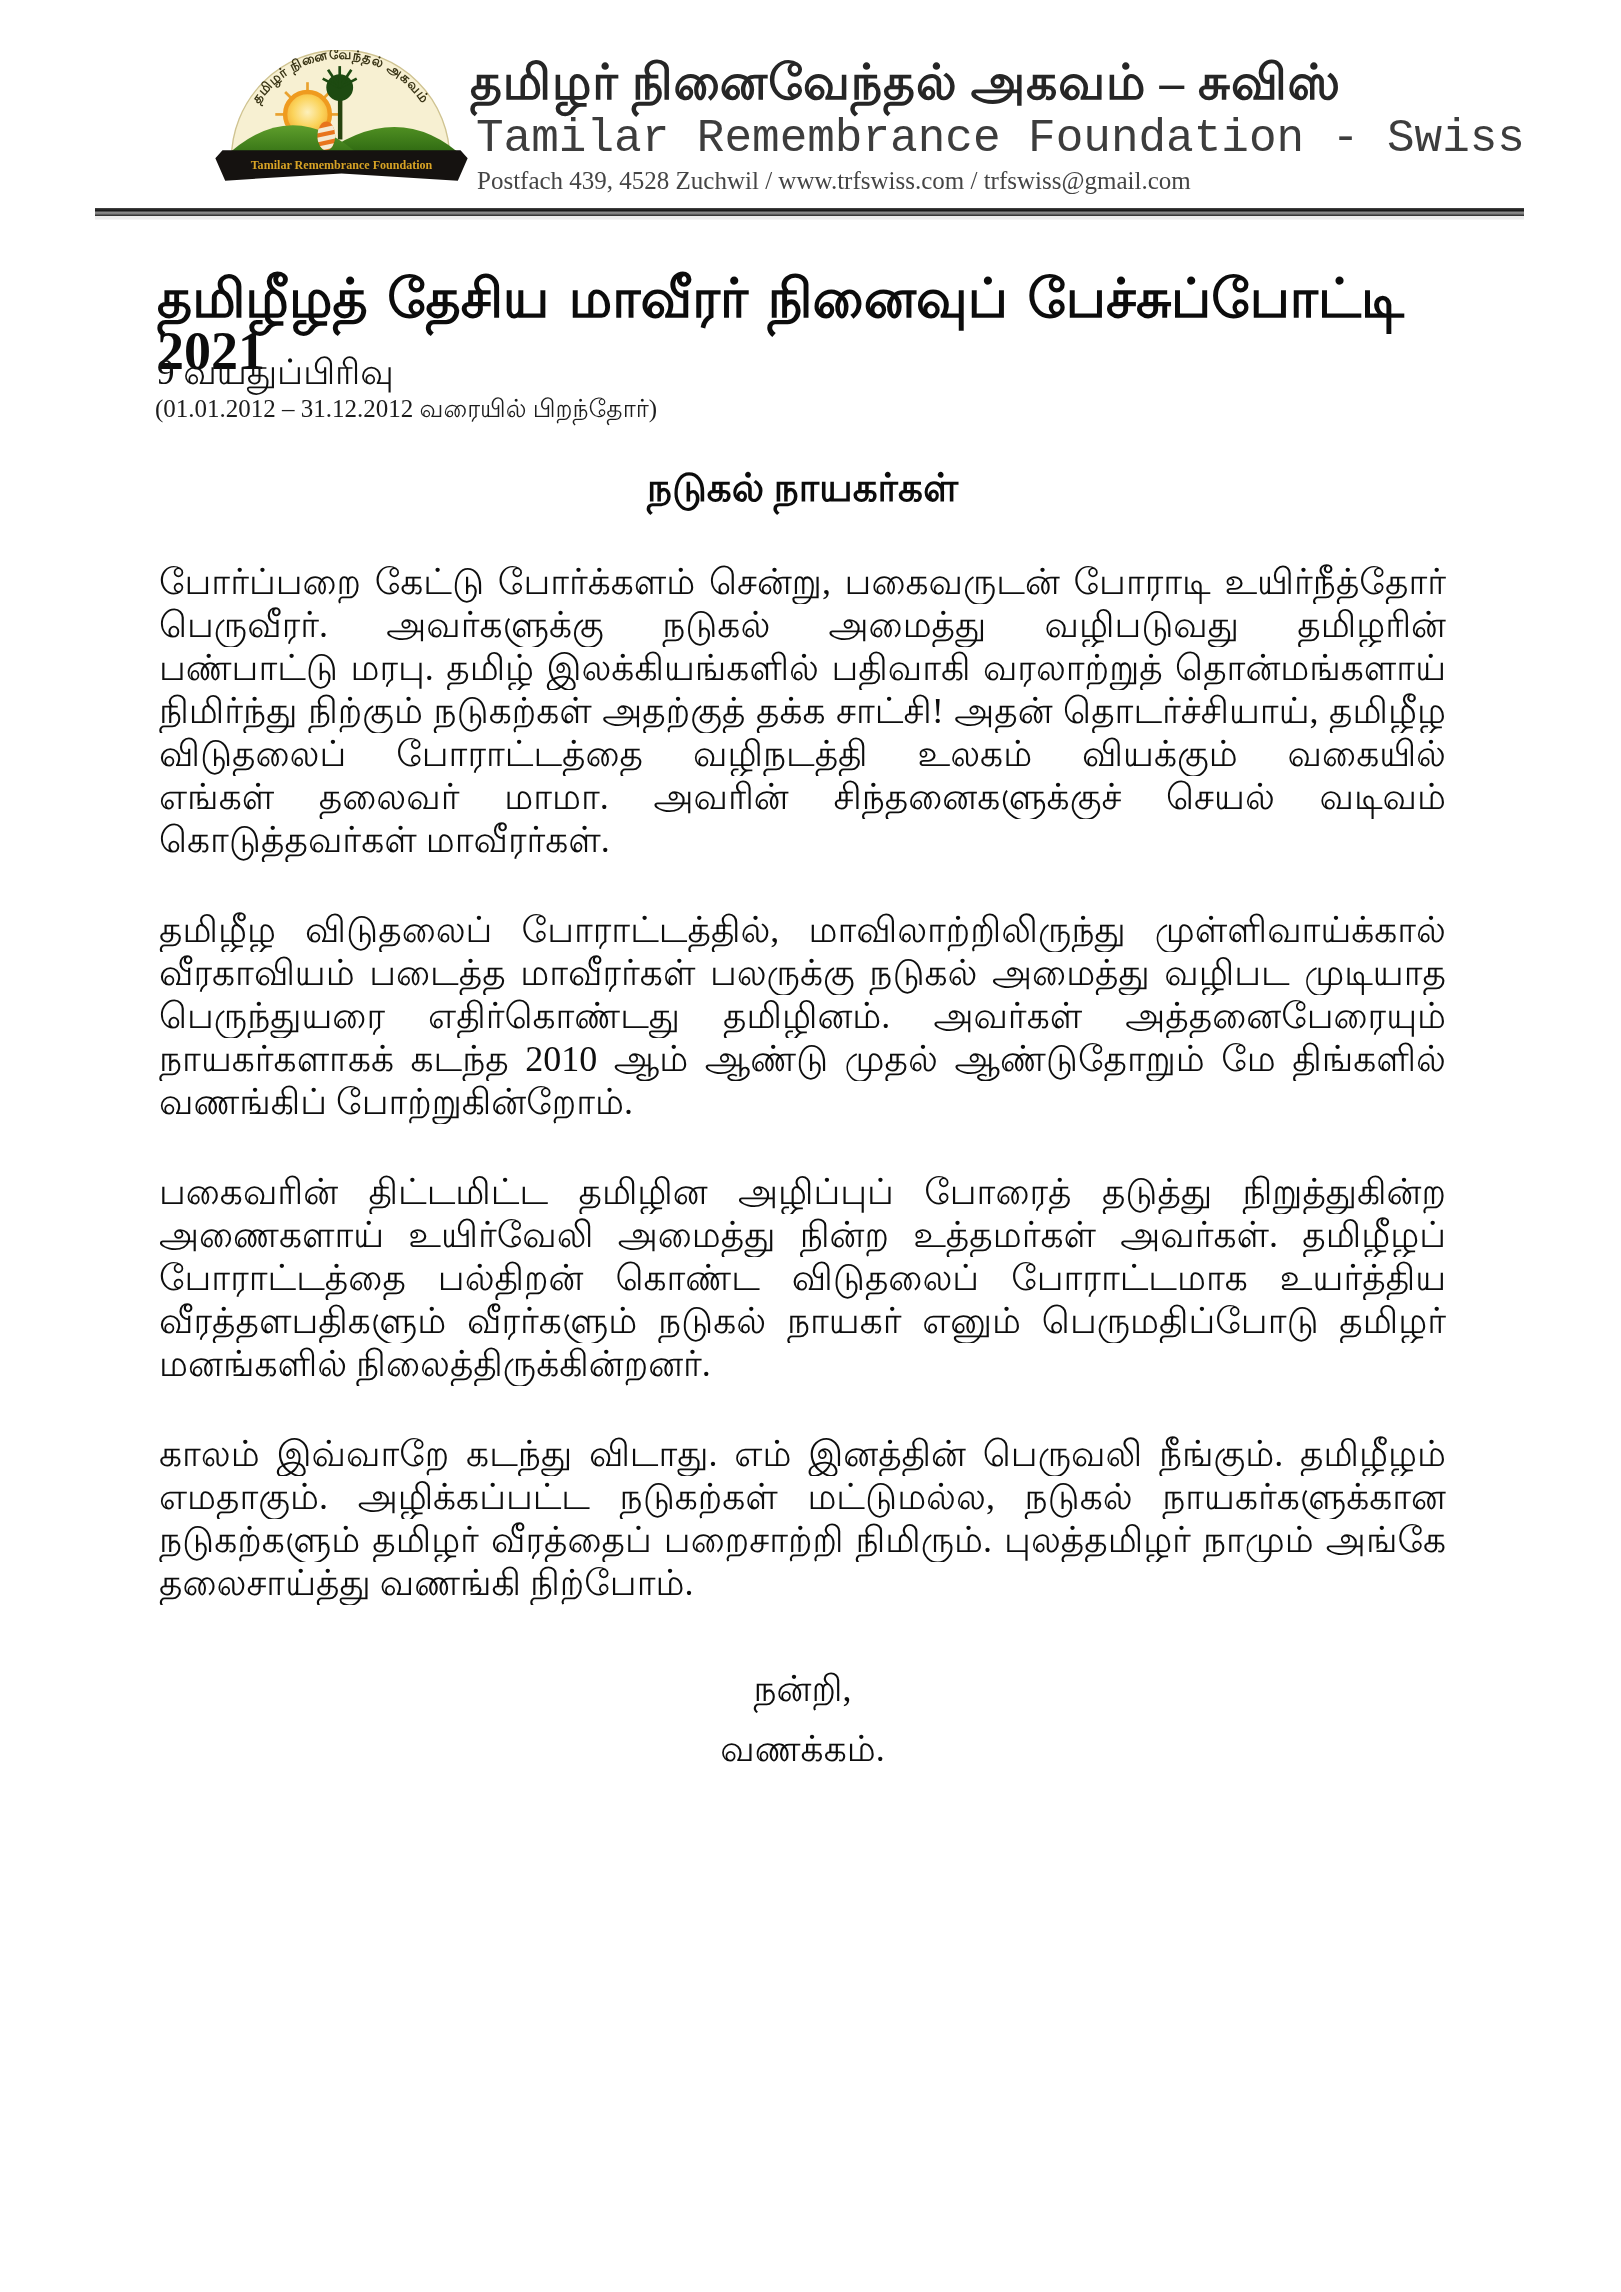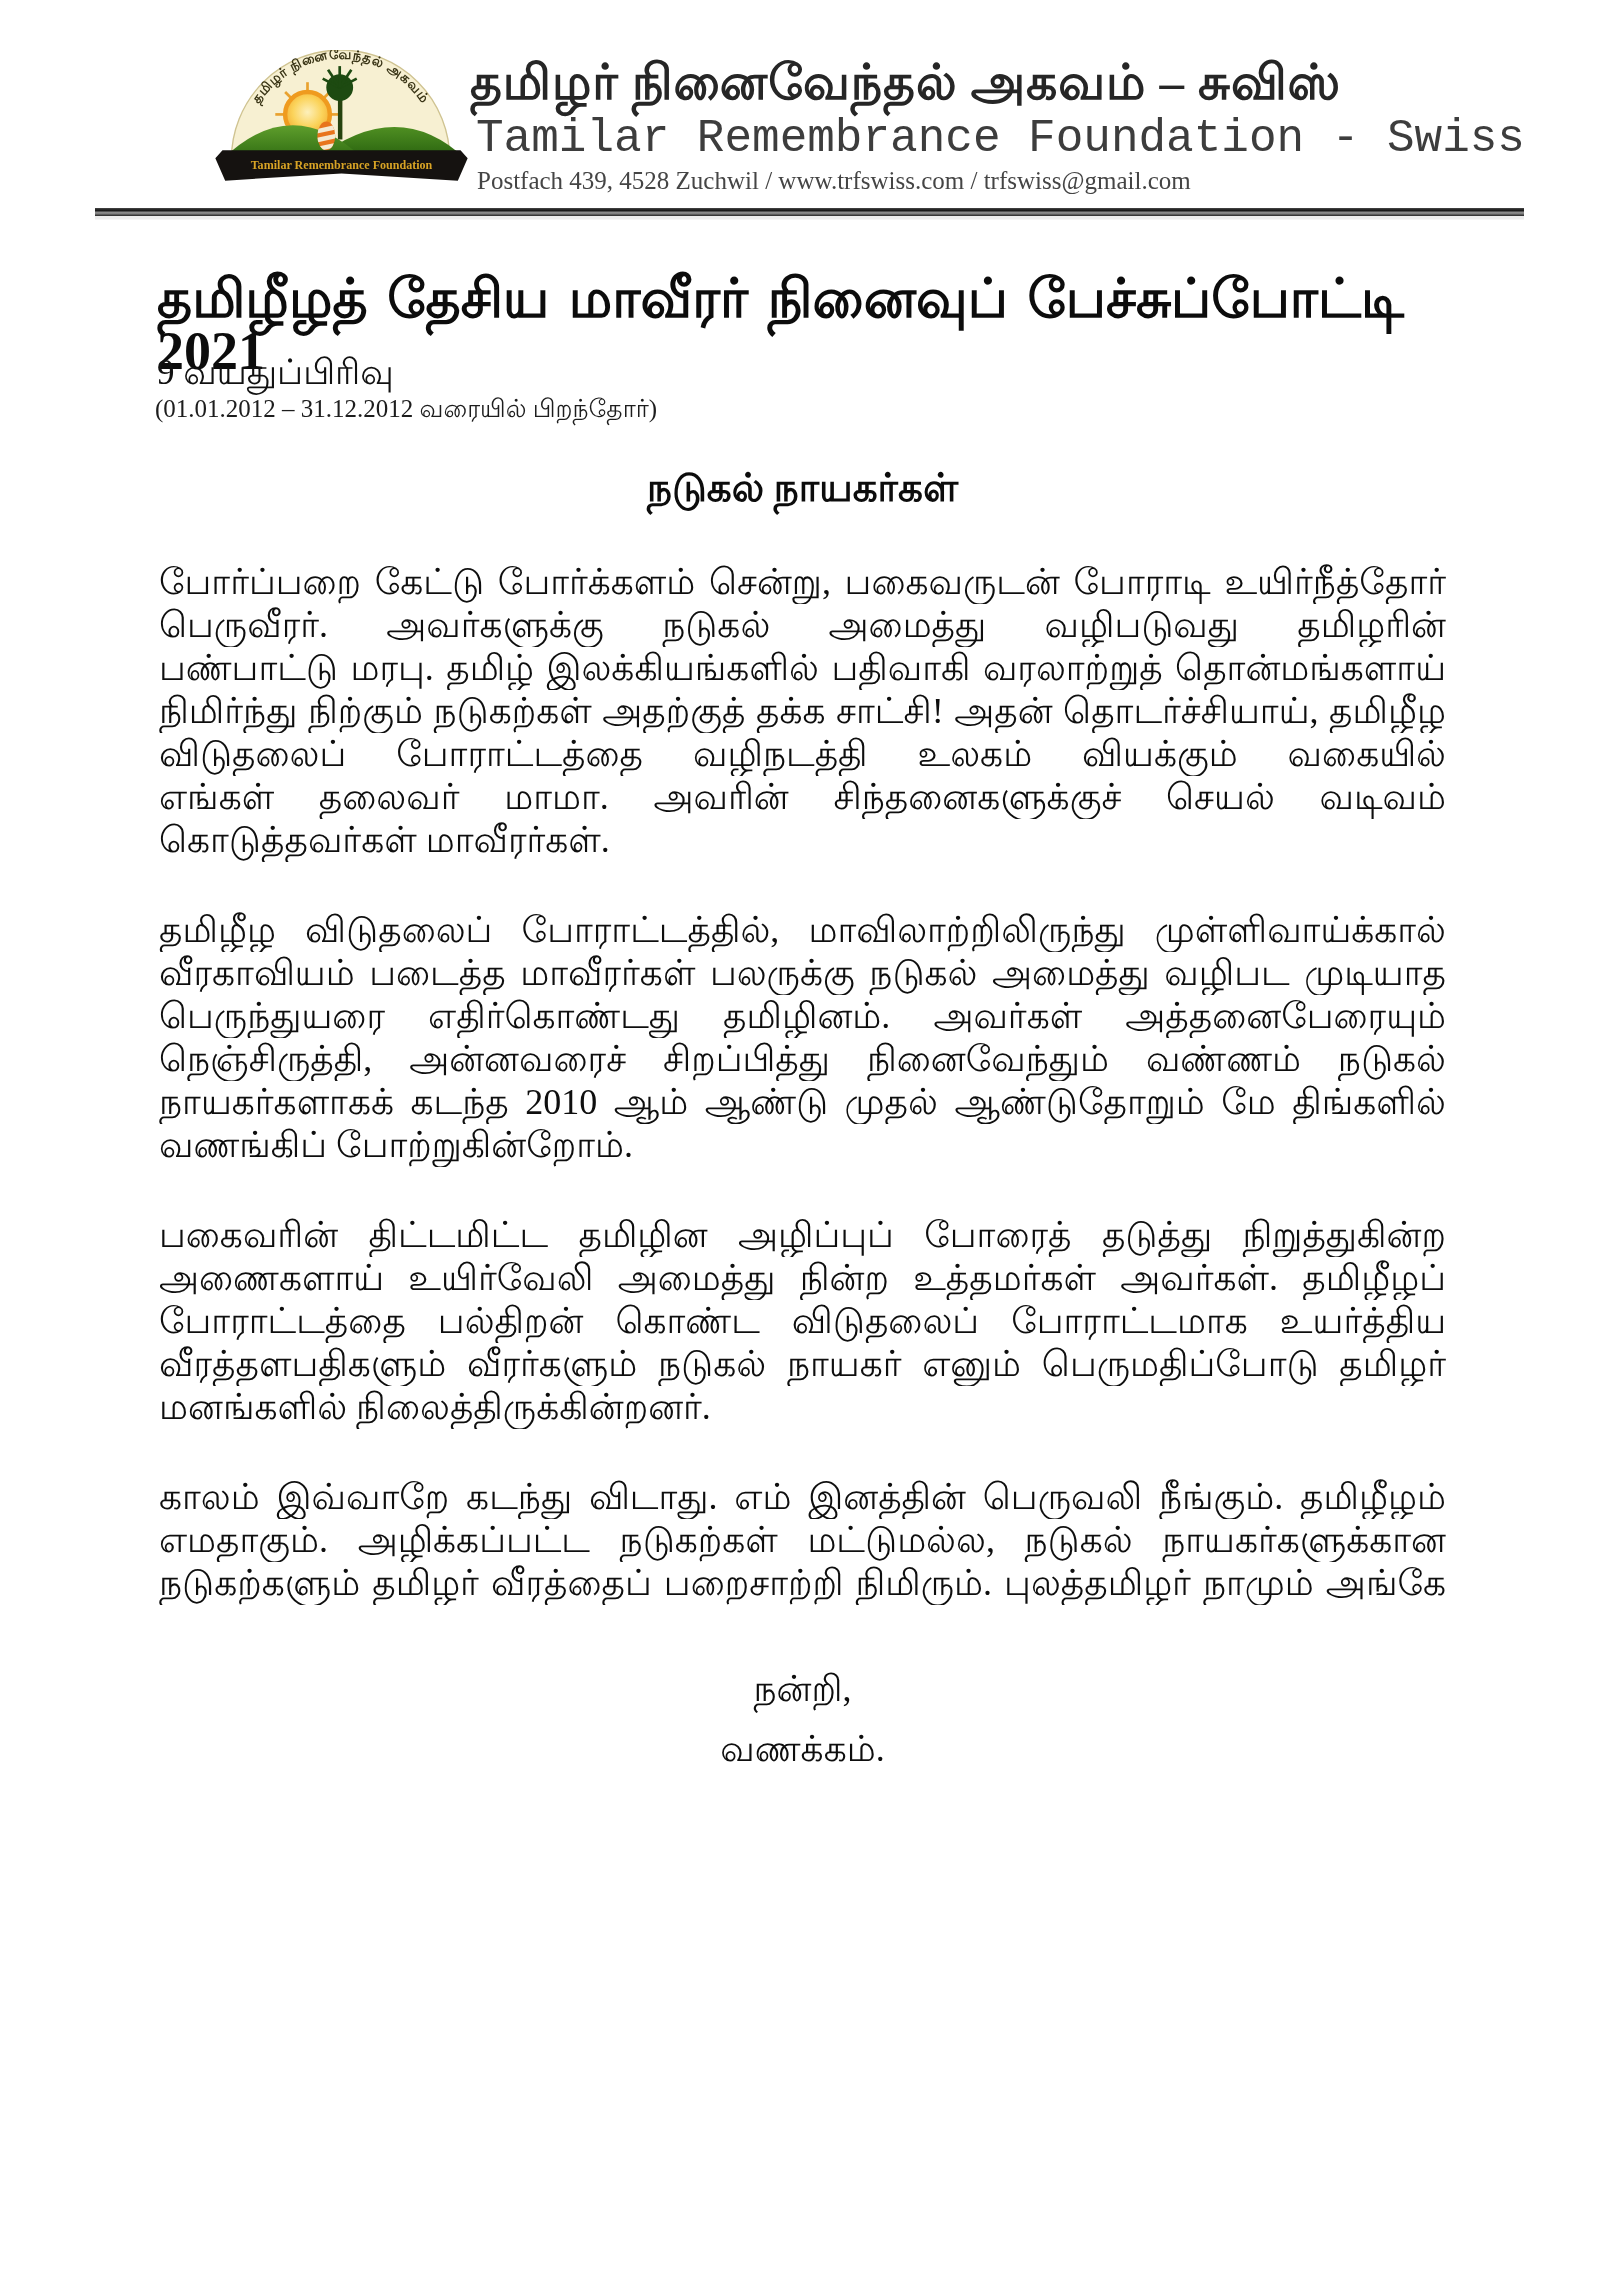--- a/index.html
+++ b/index.html
@@ -148,35 +148,35 @@
         <div class="line">பண்பாட்டு மரபு. தமிழ் இலக்கியங்களில் பதிவாகி வரலாற்றுத் தொன்மங்களாய்</div>
         <div class="line">நிமிர்ந்து நிற்கும் நடுகற்கள் அதற்குத் தக்க சாட்சி! அதன் தொடர்ச்சியாய், தமிழீழ</div>
         <div class="line">விடுதலைப் போராட்டத்தை வழிநடத்தி உலகம் வியக்கும் வகையில் உயர்த்தியவர்</div>
         <div class="line">எங்கள் தலைவர் மாமா. அவரின் சிந்தனைகளுக்குச் செயல் வடிவம்</div>
         <div class="line last">கொடுத்தவர்கள் மாவீரர்கள்.</div>
       </div>
       <div class="paragraph">
         <div class="line">தமிழீழ விடுதலைப் போராட்டத்தில், மாவிலாற்றிலிருந்து முள்ளிவாய்க்கால் வரை</div>
         <div class="line">வீரகாவியம் படைத்த மாவீரர்கள் பலருக்கு நடுகல் அமைத்து வழிபட முடியாத</div>
         <div class="line">பெருந்துயரை எதிர்கொண்டது தமிழினம். அவர்கள் அத்தனைபேரையும்</div>
-        <div class="line">நெஞ்சிருத்தி, அன்னவரைச் சிறப்பித்து நினைவேந்தும் வண்ணம் நடுகல்</div>
         <div class="line">நாயகர்களாகக் கடந்த 2010 ஆம் ஆண்டு முதல் ஆண்டுதோறும் மே திங்களில்</div>
         <div class="line last">வணங்கிப் போற்றுகின்றோம்.</div>
       </div>
       <div class="paragraph">
         <div class="line">பகைவரின் திட்டமிட்ட தமிழின அழிப்புப் போரைத் தடுத்து நிறுத்துகின்ற</div>
         <div class="line">அணைகளாய் உயிர்வேலி அமைத்து நின்ற உத்தமர்கள் அவர்கள். தமிழீழப்</div>
         <div class="line">போராட்டத்தை பல்திறன் கொண்ட விடுதலைப் போராட்டமாக உயர்த்திய</div>
         <div class="line">வீரத்தளபதிகளும் வீரர்களும் நடுகல் நாயகர் எனும் பெருமதிப்போடு தமிழர்</div>
         <div class="line last">மனங்களில் நிலைத்திருக்கின்றனர்.</div>
       </div>
       <div class="paragraph">
         <div class="line">காலம் இவ்வாறே கடந்து விடாது. எம் இனத்தின் பெருவலி நீங்கும். தமிழீழம்</div>
         <div class="line">எமதாகும். அழிக்கப்பட்ட நடுகற்கள் மட்டுமல்ல, நடுகல் நாயகர்களுக்கான</div>
         <div class="line">நடுகற்களும் தமிழர் வீரத்தைப் பறைசாற்றி நிமிரும். புலத்தமிழர் நாமும் அங்கே</div>
+        <div class="line last">தலைசாய்த்து வணங்கி நிற்போம்.</div>
       </div>
     </div>
 
   <div class="closing" id="closing">
       <div class="closing-line">நன்றி,</div>
       <div class="closing-line">வணக்கம்.</div>
     </div>
 </div>
 
 

